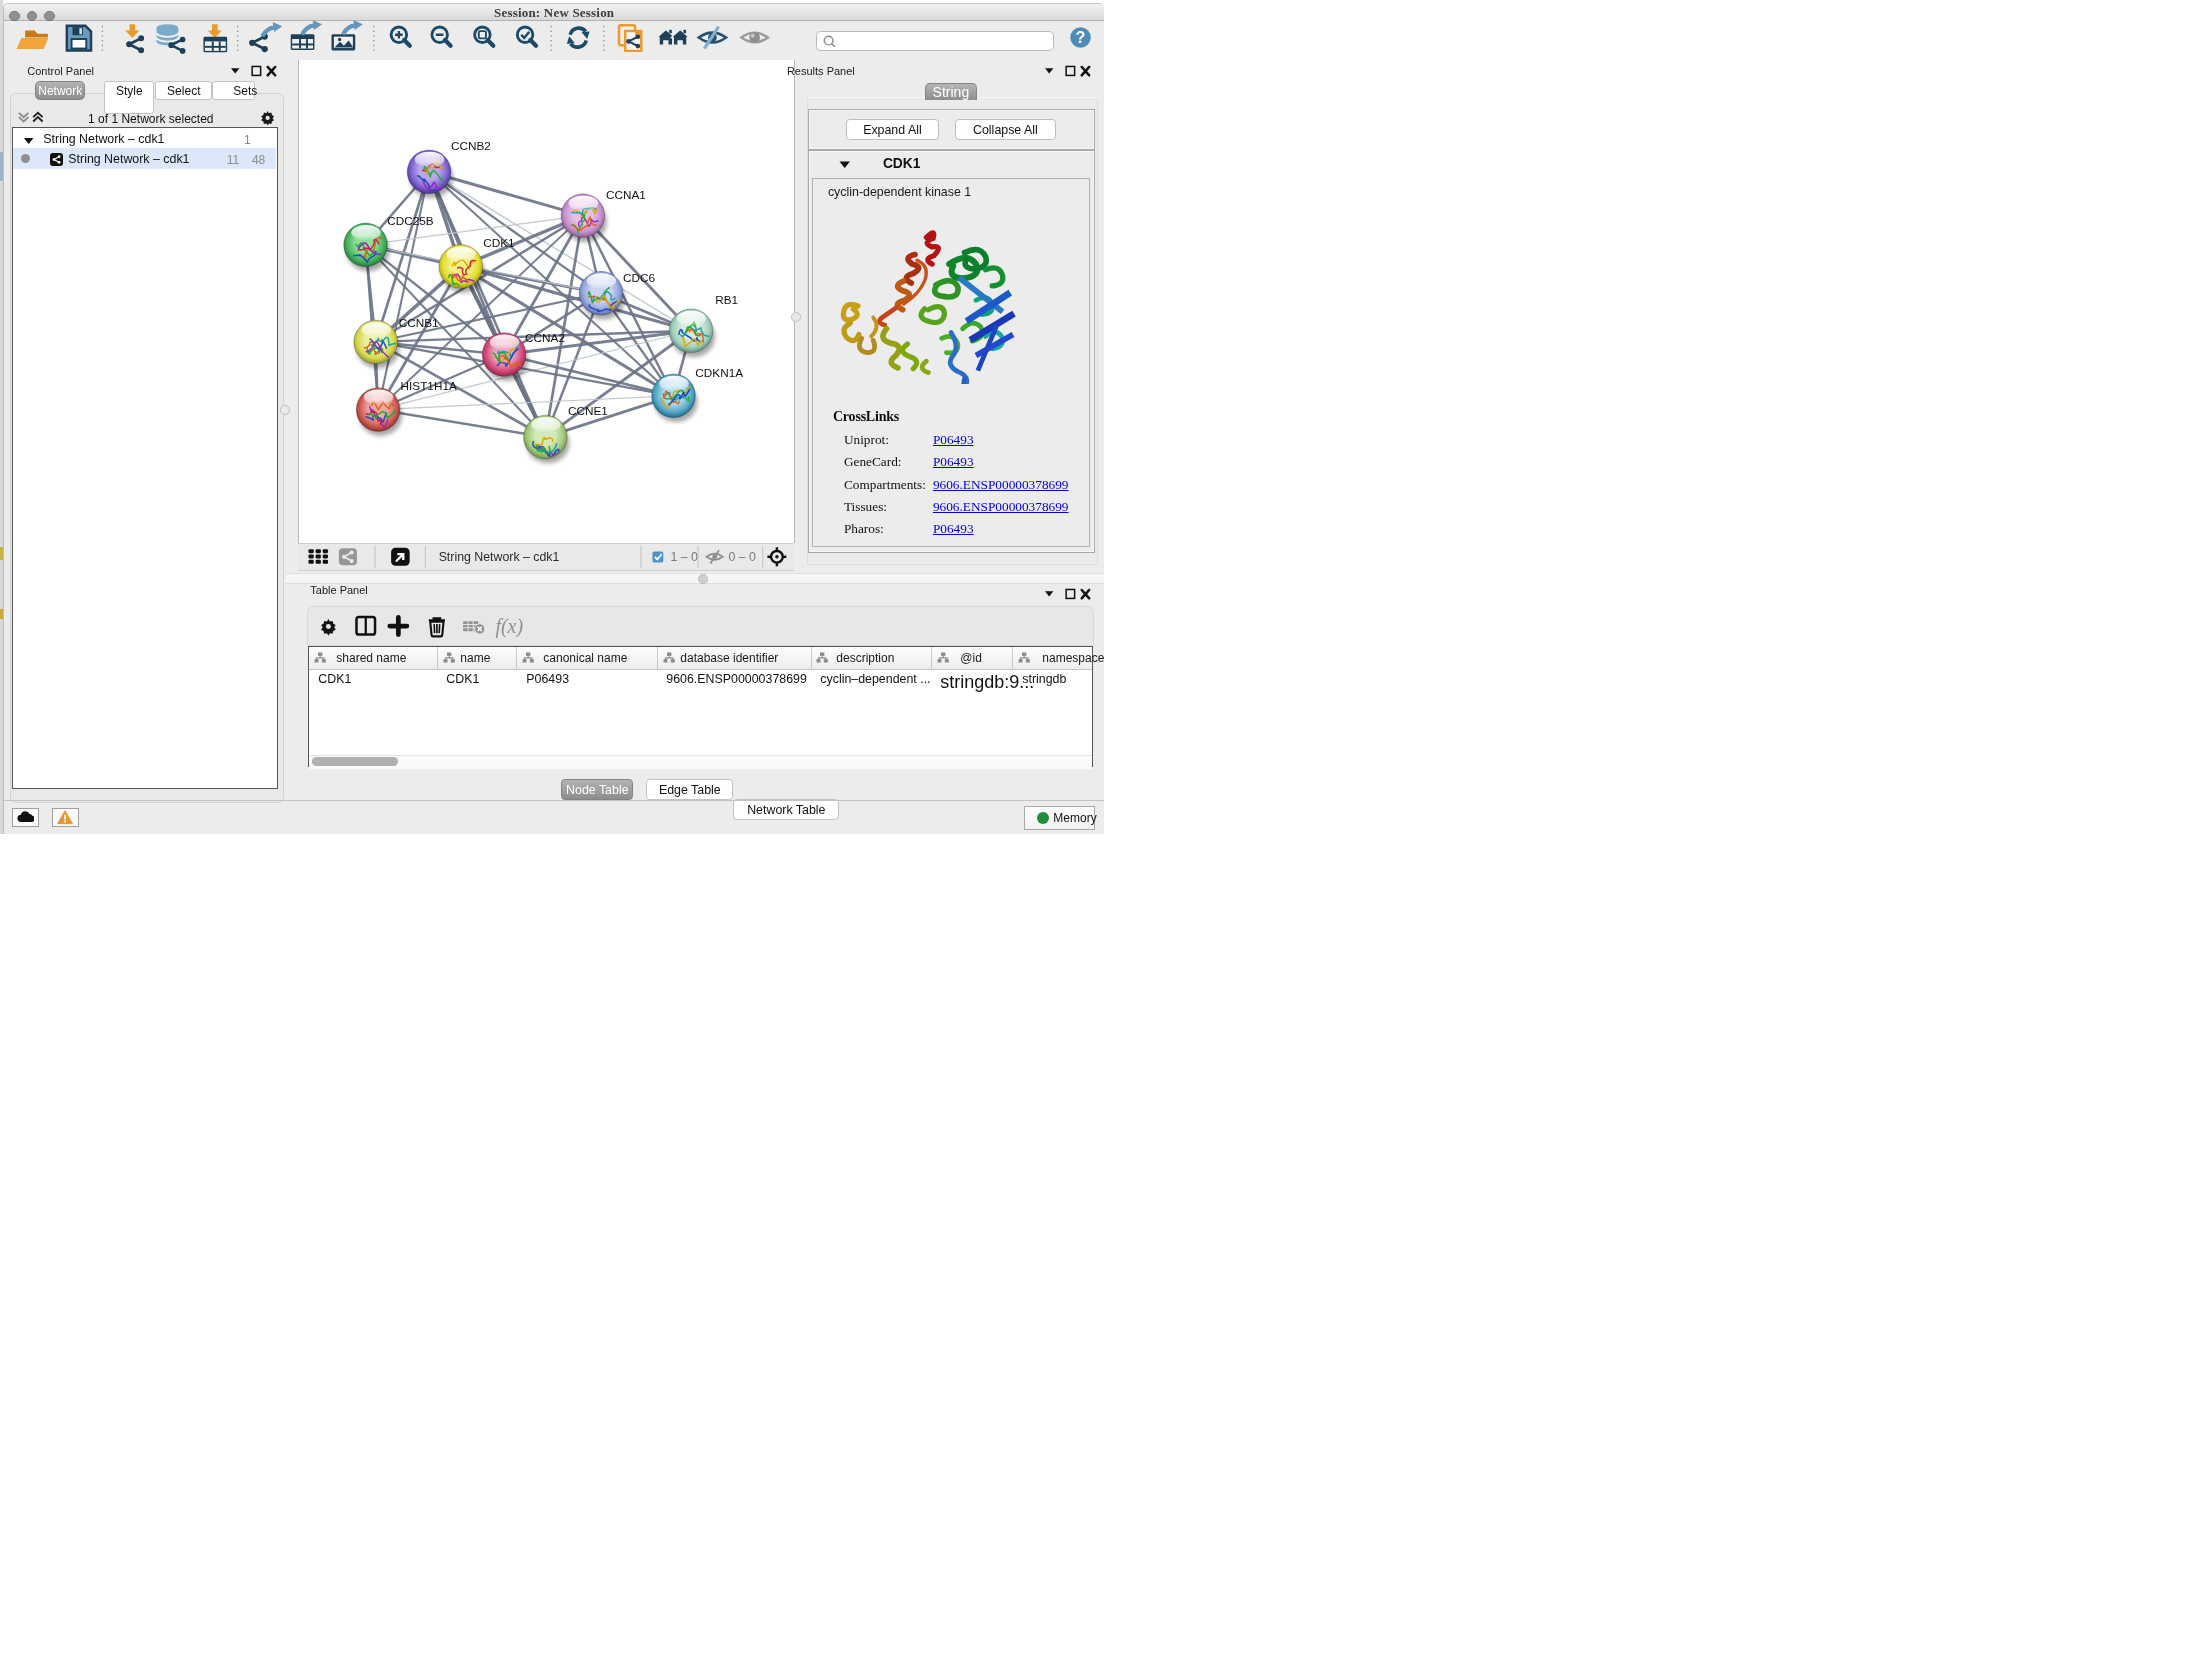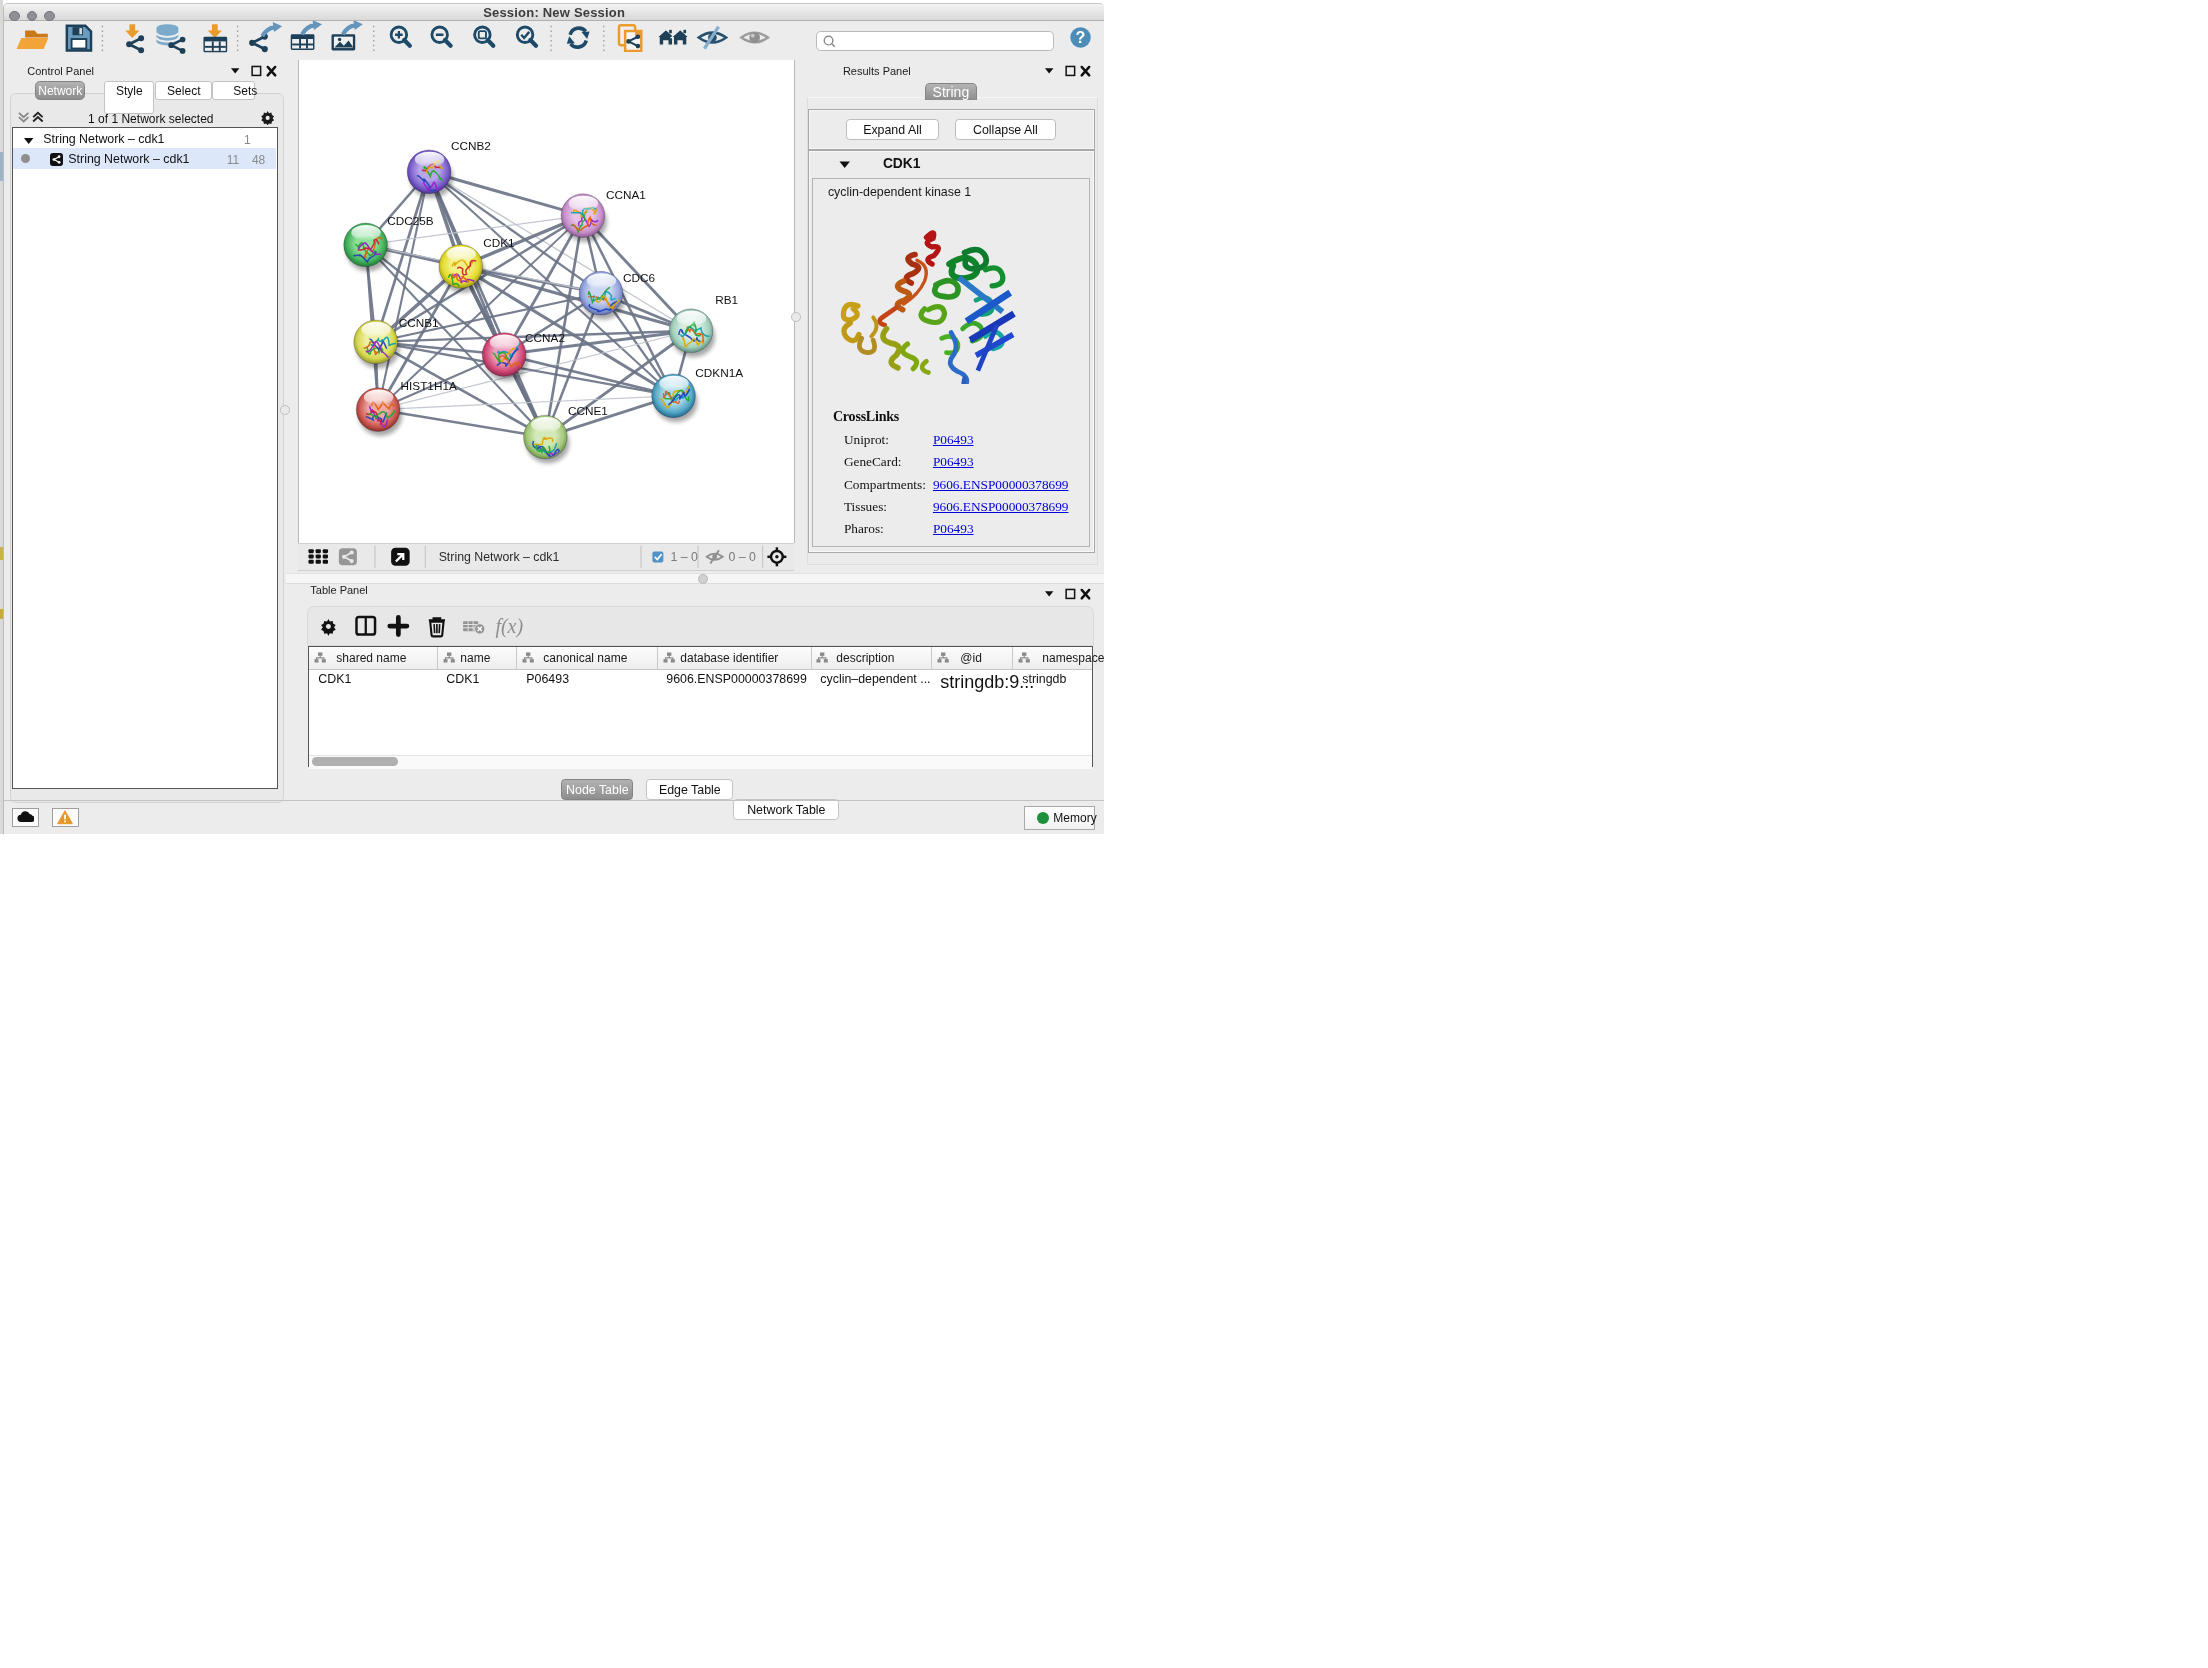--- a/index.html
+++ b/index.html
@@ -7,21 +7,21 @@
 .abs{position:absolute;}
 #win{position:absolute;left:3.3px;top:3.3px;right:0;bottom:0;background:#ececec;
  border-top-left-radius:4.8px;border-top-right-radius:4.8px;overflow:hidden;
  border-left:1px solid #bcbcbc;border-top:1px solid #c6c6c6;}
 #leftstrip{position:absolute;left:0;top:0;width:3.3px;height:834px;background:#d9d9d9;}
 #titlebar{position:absolute;left:0;top:0;right:0;height:16px;
  background:linear-gradient(#f3f3f3,#d9d9d9);border-bottom:1px solid #b1b1b1;}
 .tl{position:absolute;top:6.4px;width:10.5px;height:10.5px;border-radius:50%;
  background:#8f8f95;border:0.8px solid #77777c;box-sizing:border-box;}
 #wtitle{position:absolute;top:0.5px;left:0;right:0;text-align:center;font-size:13px;
- font-weight:bold;color:#3d3d3d;letter-spacing:0.2px;}
+ font-weight:bold;color:#3d3d3d;letter-spacing:0.2px;font-family:Liberation Serif, serif;}
 #content{position:absolute;left:0;top:56px;right:0;bottom:0;background:#ececec;}
 .ptitle{font-size:11px;color:#1c1c1c;position:absolute;}
 .canvaswrap{position:absolute;left:294px;top:0px;width:495px;height:483px;background:#fff;
  border-left:1px solid #b8b8b8;border-right:1px solid #b8b8b8;}
 .tabbtn{position:absolute;box-sizing:border-box;text-align:center;font-size:12px;
  border:1px solid #c3c3c3;background:#fff;color:#111;}
 .tabsel{background:linear-gradient(#b3b3b3,#8d8d8d);color:#fff;border-color:#838383;}
 a.lnk{color:#0000dd;text-decoration:underline;}
 </style></head><body>
 <div id="leftstrip"></div>
@@ -525,21 +525,21 @@
           <line x1="494" y1="14.5" x2="498" y2="14.5"></line>
           <line x1="510" y1="14.5" x2="514" y2="14.5"></line>
         </g>
         <circle cx="504" cy="14.5" r="1.8" fill="#111"></circle>
       </svg>
       <div class="abs" style="left:282px;top:513px;right:0;height:8.6px;background:#f6f6f6;border-top:1px solid #e2e2e2;border-bottom:1px solid #dcdcdc;"></div>
       <div class="abs" style="left:694px;top:514px;width:7.6px;height:7.6px;border-radius:50%;background:#cfcfcf;border:1px solid #b9b9b9;"></div>
       <div class="abs" style="left:787px;top:252px;width:7.6px;height:7.6px;border-radius:50%;background:#e9e9e9;border:1px solid #bdbdbd;"></div>
       <div class="abs" style="left:276px;top:345px;width:7.6px;height:7.6px;border-radius:50%;background:#e9e9e9;border:1px solid #bdbdbd;"></div>
       <div class="abs" style="left:-1.4px;top:0;width:1104px;">
-        <div class="ptitle" style="left:840px;top:4.8px;text-align:right;">Results Panel</div>
+        <div class="ptitle" style="left:784px;top:4.8px;text-align:right;">Results Panel</div>
         <svg class="abs" style="left:1041px;top:4.3px;" width="49" height="13.3" viewBox="0 0 52 14">
           <path d="M1,3.5 h9 l-4.5,5.5 z" fill="#111"></path>
           <rect x="23.5" y="1.5" width="9" height="9.5" fill="none" stroke="#111" stroke-width="1.6"></rect>
           <path d="M40,2 l8,9 M48,2 l-8,9" stroke="#111" stroke-width="2.6" stroke-linecap="round"></path>
         </svg>
         <div class="abs" style="left:804px;top:37px;width:291px;height:468px;background:#ebebeb;border:1px solid #dedede;border-top-color:#f6f6f6;box-sizing:border-box;"></div>
         <div class="abs" style="left:805px;top:49px;width:287px;height:41px;background:#ececec;border:1px solid #a9a9a9;box-shadow:inset 0 0 0 1px #f5f5f5;box-sizing:border-box;"></div>
         <div class="abs" style="left:922px;top:22.4px;width:52px;height:17px;background:linear-gradient(#b5b5b5,#8d8d8d);border:1px solid #858585;border-bottom:none;border-radius:4.8px 4.8px 0 0;color:#fff;font-size:14px;text-align:center;line-height:17px;box-sizing:border-box;">String</div>
         <div class="abs" style="left:843px;top:59px;width:93px;height:21px;background:#fff;border:1px solid #bdbdbd;border-radius:3.8px;font-size:12.4px;color:#111;text-align:center;line-height:20px;box-sizing:border-box;">Expand All</div>
         <div class="abs" style="left:952px;top:59px;width:101px;height:21px;background:#fff;border:1px solid #bdbdbd;border-radius:3.8px;font-size:12.4px;color:#111;text-align:center;line-height:20px;box-sizing:border-box;">Collapse All</div>

